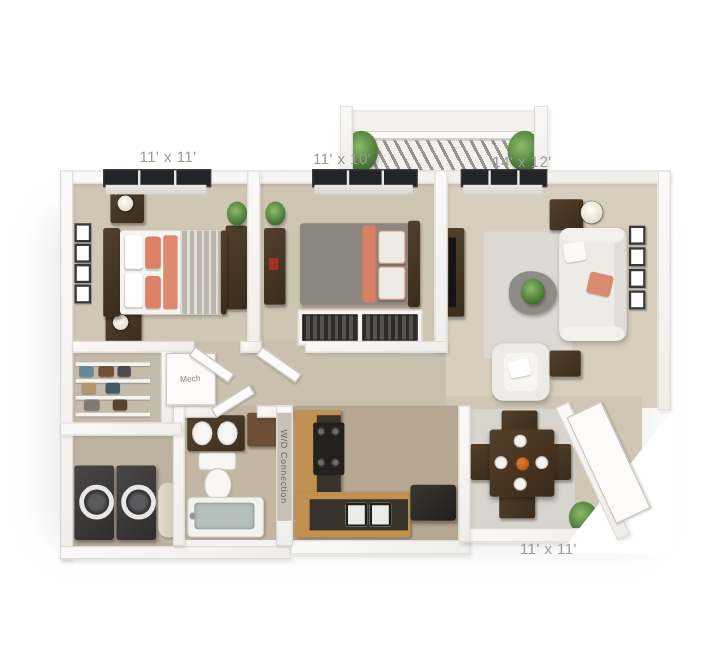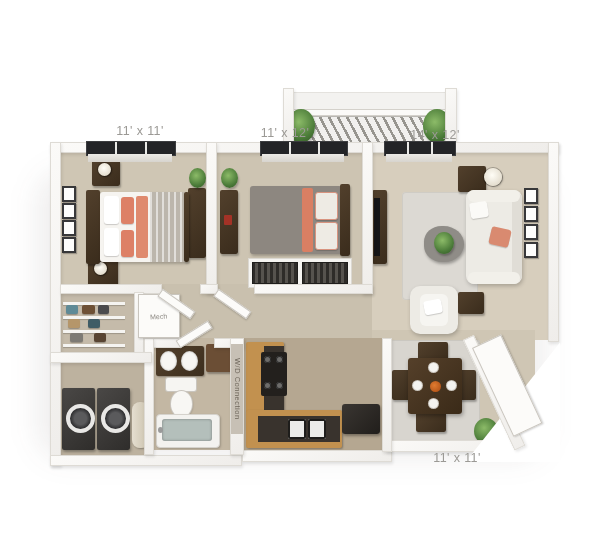--- a/index.html
+++ b/index.html
@@ -203,17 +203,17 @@
       <i style="left:22px;"></i>
       <i style="left:46px;"></i>
     </div>
   <div class="sill" style="left:386px;top:154px;width:66px;height:8px;"></div>
 
   <div class="door" style="left:160px;top:288px;width:38px;height:7px;transform:rotate(35deg);transform-origin:left center;"></div>
   <div class="door" style="left:216px;top:288px;width:38px;height:7px;transform:rotate(35deg);transform-origin:left center;"></div>
   <div class="door" style="left:178px;top:340px;width:36px;height:7px;transform:rotate(-32deg);transform-origin:left center;"></div>
 
   <div class="label" style="left:95px;top:124px;width:90px;">11' x 11'</div>
-  <div class="label" style="left:240px;top:126px;width:90px;">11' x 12'</div>
+  <div class="label" style="left:240px;top:126px;width:90px;">11' x 10'</div>
   <div class="label" style="left:390px;top:128px;width:90px;">14' x 12'</div>
   <div class="label" style="left:412px;top:451px;width:90px;">11' x 11'</div>
 
 </div>
 
 </body></html>

